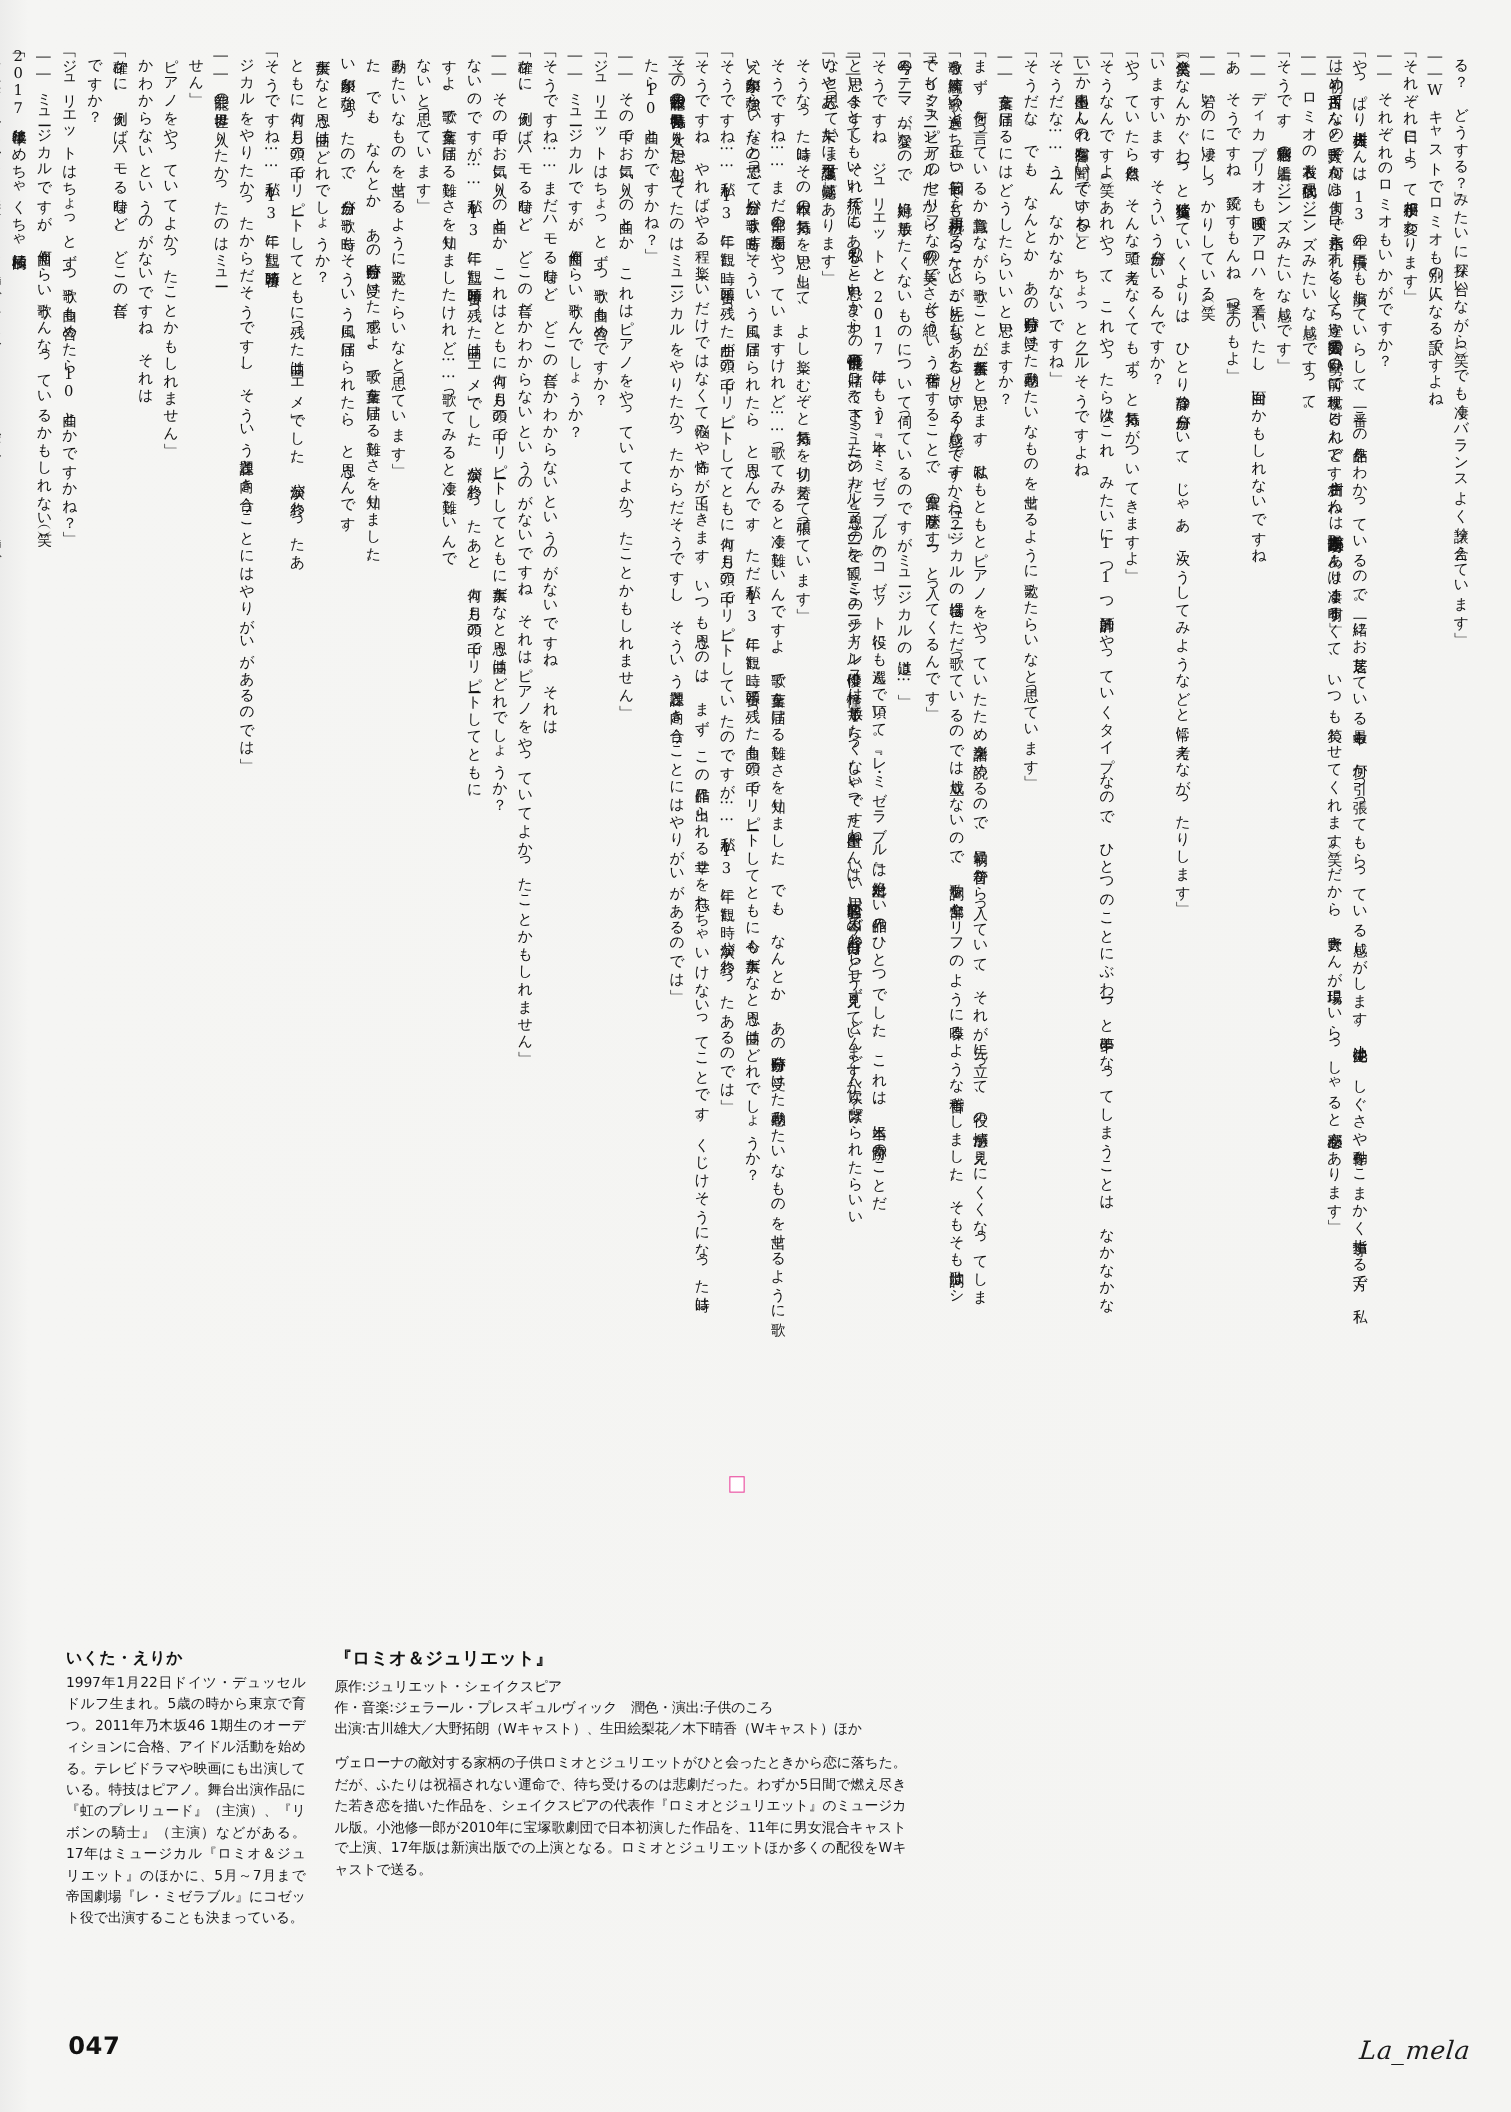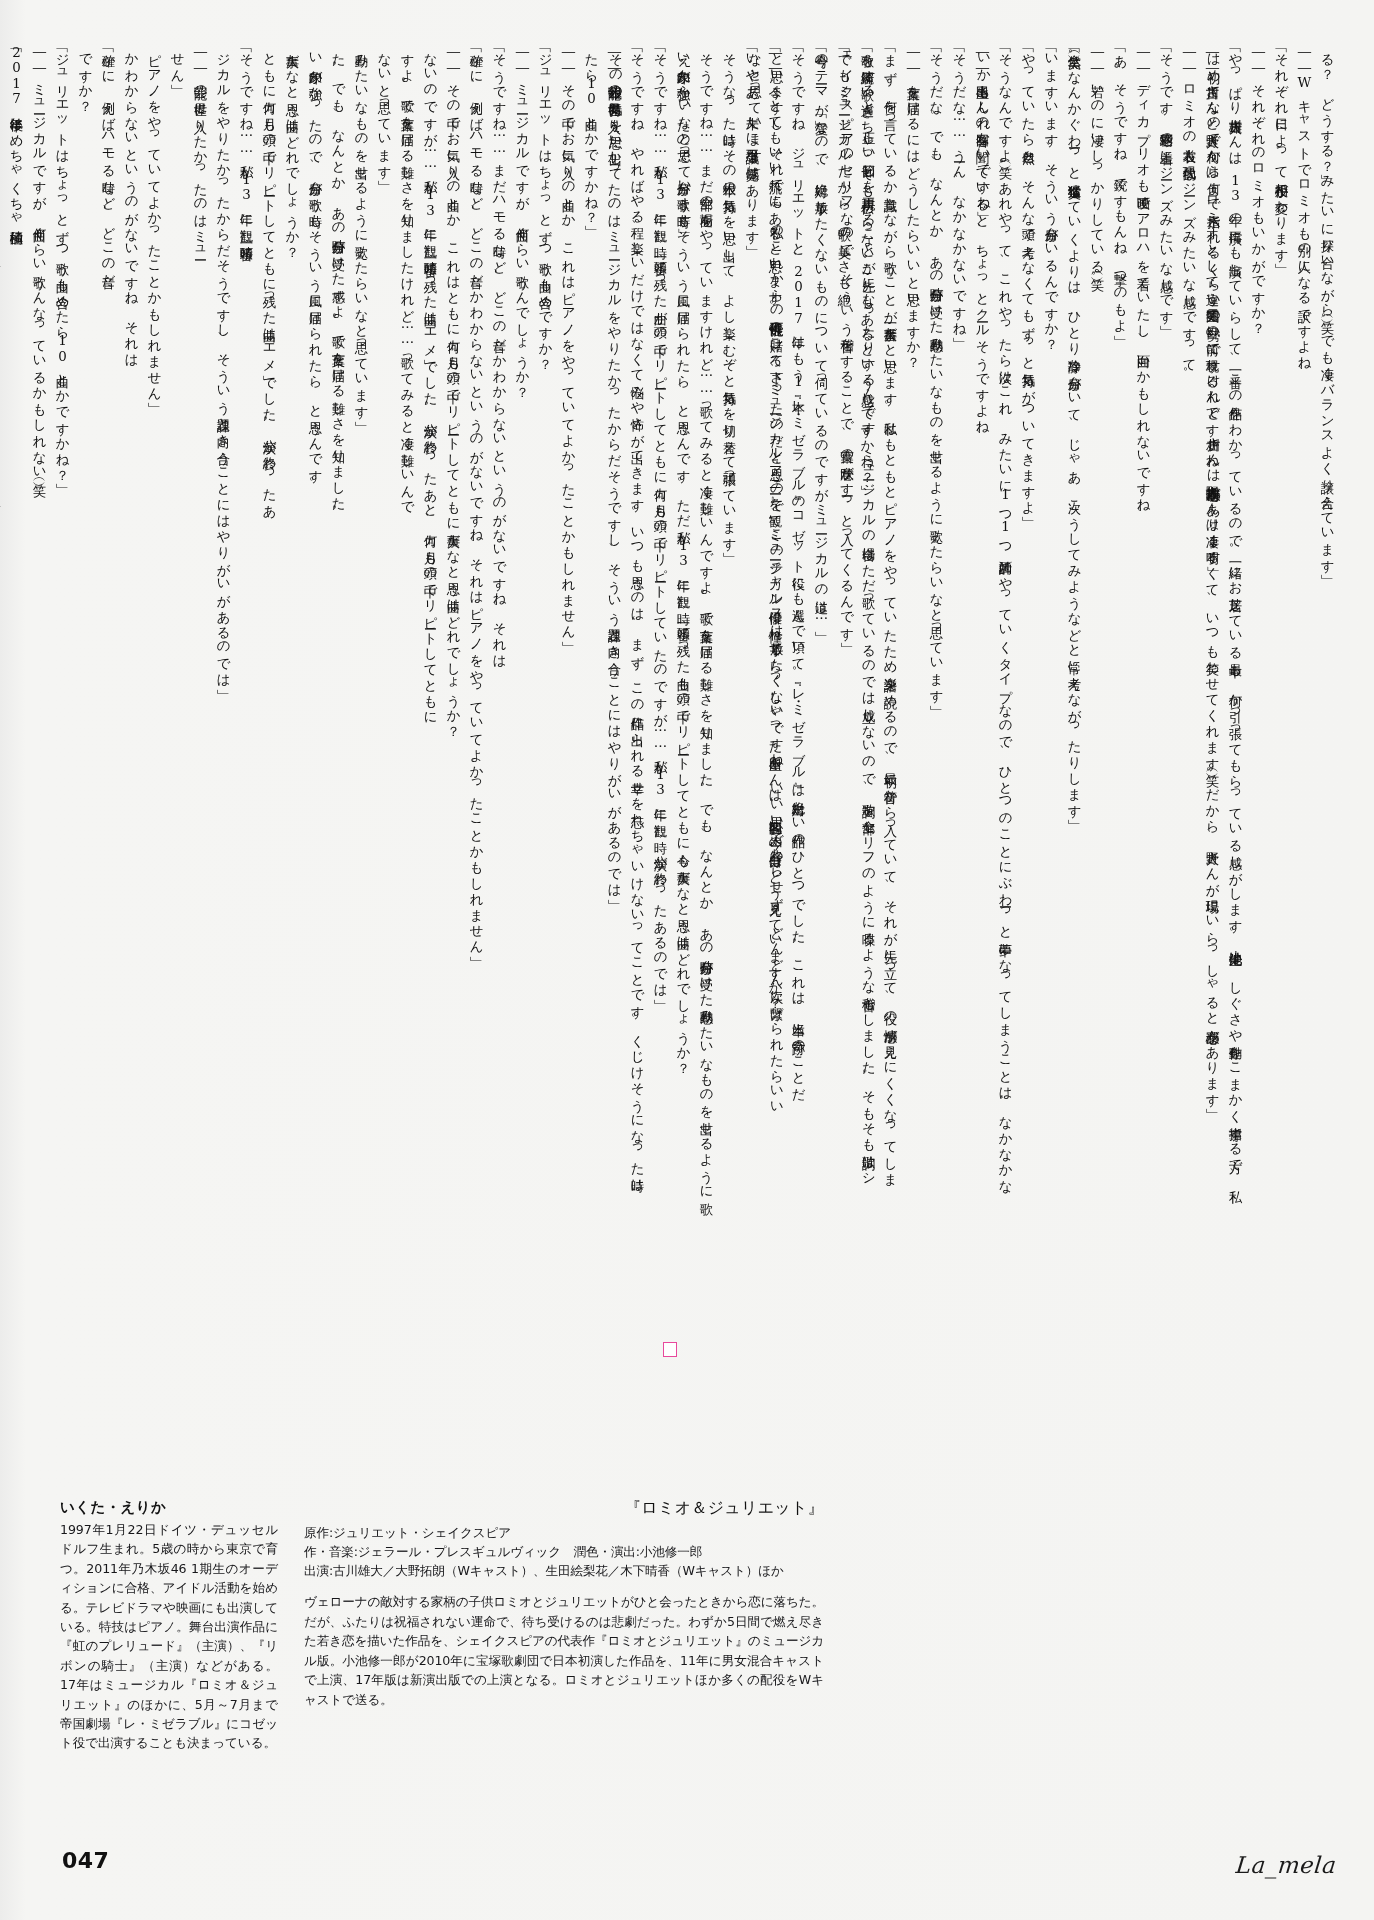--- a/index.html
+++ b/index.html
@@ -82,26 +82,25 @@
     color:#17171a;
     text-align:justify;
     font-family:"DejaVu Sans","Liberation Sans",sans-serif;
   }
   .production{
     width:520px;
     flex:0 0 520px;
   }
   .prod-title{
     font-size:16px;
-    font-weight:normal;
+    font-weight:bold;
     margin:0 0 4px 0;
     letter-spacing:0.3px;
     color:#111;
     font-family:"DejaVu Sans","Liberation Sans",sans-serif;
-    text-align:right;
   }
   .prod-line{
     font-size:12.6px;
     line-height:1.52;
     margin:0;
     letter-spacing:-0.15px;
     color:#17171a;
     font-family:"DejaVu Sans","Liberation Sans",sans-serif;
   }
   .prod-sched{
@@ -240,21 +239,21 @@
   <div class="info">
 
     <div class="profile">
       <div class="profile-name">いくた・えりか</div>
       <p class="profile-body">1997年1月22日ドイツ・デュッセルドルフ生まれ。5歳の時から東京で育つ。2011年乃木坂46 1期生のオーディションに合格、アイドル活動を始める。テレビドラマや映画にも出演している。特技はピアノ。舞台出演作品に『虹のプレリュード』（主演）、『リボンの騎士』（主演）などがある。17年はミュージカル『ロミオ＆ジュリエット』のほかに、5月～7月まで帝国劇場『レ・ミゼラブル』にコゼット役で出演することも決まっている。</p>
     </div>
 
     <div class="production">
       <div class="prod-title">『ロミオ＆ジュリエット』</div>
       <p class="prod-line">原作:ジュリエット・シェイクスピア</p>
-      <p class="prod-line">作・音楽:ジェラール・プレスギュルヴィック　潤色・演出:小池修一郎</p>
+      <p class="prod-line">作・音楽:ジェラール・プレスギュルヴィック　潤色・演出:子供のころ</p>
       <p class="prod-line">出演:古川雄大／大野拓朗（Wキャスト）、生田絵梨花／木下晴香（Wキャスト）ほか</p>
 
 
       <p class="prod-synopsis">ヴェローナの敵対する家柄の子供ロミオとジュリエットがひと会ったときから恋に落ちた。だが、ふたりは祝福されない運命で、待ち受けるのは悲劇だった。わずか5日間で燃え尽きた若き恋を描いた作品を、シェイクスピアの代表作『ロミオとジュリエット』のミュージカル版。小池修一郎が2010年に宝塚歌劇団で日本初演した作品を、11年に男女混合キャストで上演、17年版は新演出版での上演となる。ロミオとジュリエットほか多くの配役をWキャストで送る。</p>
     </div>
 
   </div>
 
 
   <div class="folio">047</div>

